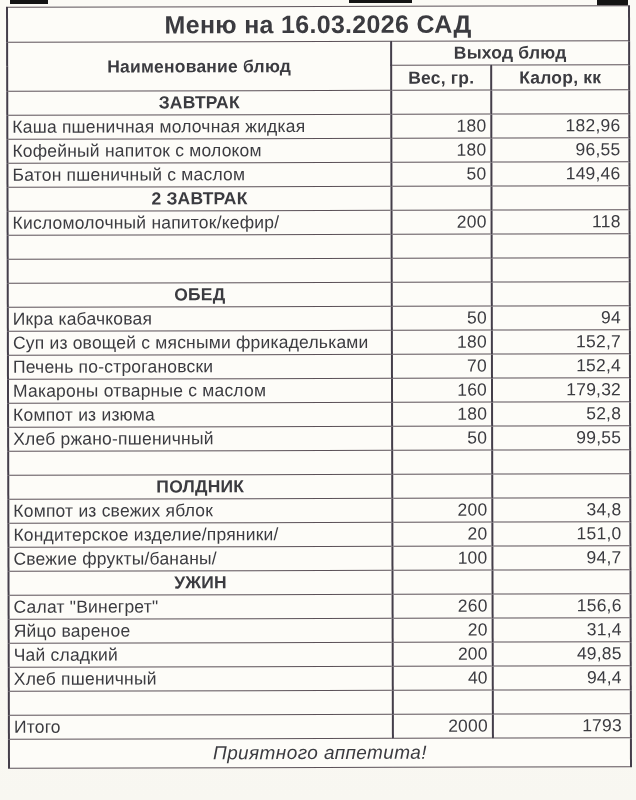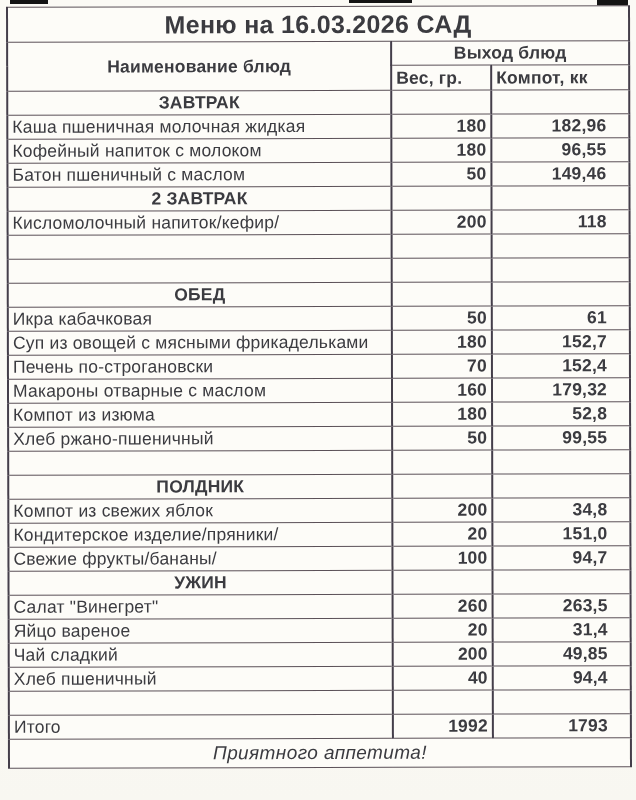--- a/index.html
+++ b/index.html
@@ -67,41 +67,40 @@
   }
   td.h-name, td.h-group {
     text-align: center;
     font-weight: 700;
     font-size: 18px;
   }
   tr.header-sub td {
     height: 24px;
   }
   td.h-sub {
-    text-align: left;
+    text-align: center;
     font-weight: 700;
     font-size: 17.5px;
     padding-left: 6px;
   }
   td.section {
     text-align: center;
     font-weight: 700;
     font-size: 18px;
   }
   td.dish {
     text-align: left;
     padding-left: 7px;
   }
   td.num {
     text-align: right;
     padding-right: 5px;
-    font-weight: bold;
   }
   td.num:last-child {
-    padding-right: 22px;
+    padding-right: 8px;
   }
   tr.footer-row td {
     height: 28px;
     text-align: center;
     font-style: italic;
     font-size: 19px;
     letter-spacing: 0.4px;
   }
 </style>
 </head>
@@ -124,21 +123,21 @@
           <tr class="title-row">
         <td colspan="3">Меню на 16.03.2026 САД</td>
       </tr>
 
       <tr class="header-main">
         <td rowspan="2" class="h-name">Наименование блюд</td>
         <td colspan="2" class="h-group">Выход блюд</td>
       </tr>
       <tr class="header-sub">
         <td class="h-sub">Вес, гр.</td>
-        <td class="h-sub">Компот, кк</td>
+        <td class="h-sub">Калор, кк</td>
       </tr>
 
       <tr>
         <td class="section">ЗАВТРАК</td>
         <td class="num"></td>
             <td class="num"></td>
       </tr>
       <tr>
         <td class="dish">Каша  пшеничная молочная жидкая</td>
         <td class="num">180</td>
@@ -175,21 +174,21 @@
             <td class="num"></td>
       </tr>
       <tr>
         <td class="section">ОБЕД</td>
         <td class="num"></td>
             <td class="num"></td>
       </tr>
       <tr>
         <td class="dish">Икра кабачковая</td>
         <td class="num">50</td>
-        <td class="num">61</td>
+        <td class="num">94</td>
       </tr>
       <tr>
         <td class="dish">Суп из овощей с мясными фрикадельками</td>
         <td class="num">180</td>
         <td class="num">152,7</td>
       </tr>
       <tr>
         <td class="dish">Печень по-строгановски</td>
         <td class="num">70</td>
         <td class="num">152,4</td>
@@ -235,21 +234,21 @@
         <td class="num">94,7</td>
       </tr>
       <tr>
         <td class="section">УЖИН</td>
         <td class="num"></td>
             <td class="num"></td>
       </tr>
       <tr>
         <td class="dish">Салат "Винегрет"</td>
         <td class="num">260</td>
-        <td class="num">263,5</td>
+        <td class="num">156,6</td>
       </tr>
       <tr>
         <td class="dish">Яйцо вареное</td>
         <td class="num">20</td>
         <td class="num">31,4</td>
       </tr>
       <tr>
         <td class="dish">Чай сладкий</td>
         <td class="num">200</td>
         <td class="num">49,85</td>
@@ -260,21 +259,21 @@
         <td class="num">94,4</td>
       </tr>
       <tr>
         <td class="dish"></td>
             <td class="num"></td>
             <td class="num"></td>
       </tr>
 
       <tr class="total-row">
         <td class="dish">Итого</td>
-        <td class="num">1992</td>
+        <td class="num">2000</td>
         <td class="num">1793</td>
       </tr>
 
       <tr class="footer-row">
         <td colspan="3">Приятного аппетита!</td>
       </tr>
     </tbody>
       </table>
   </div>
 </div>

